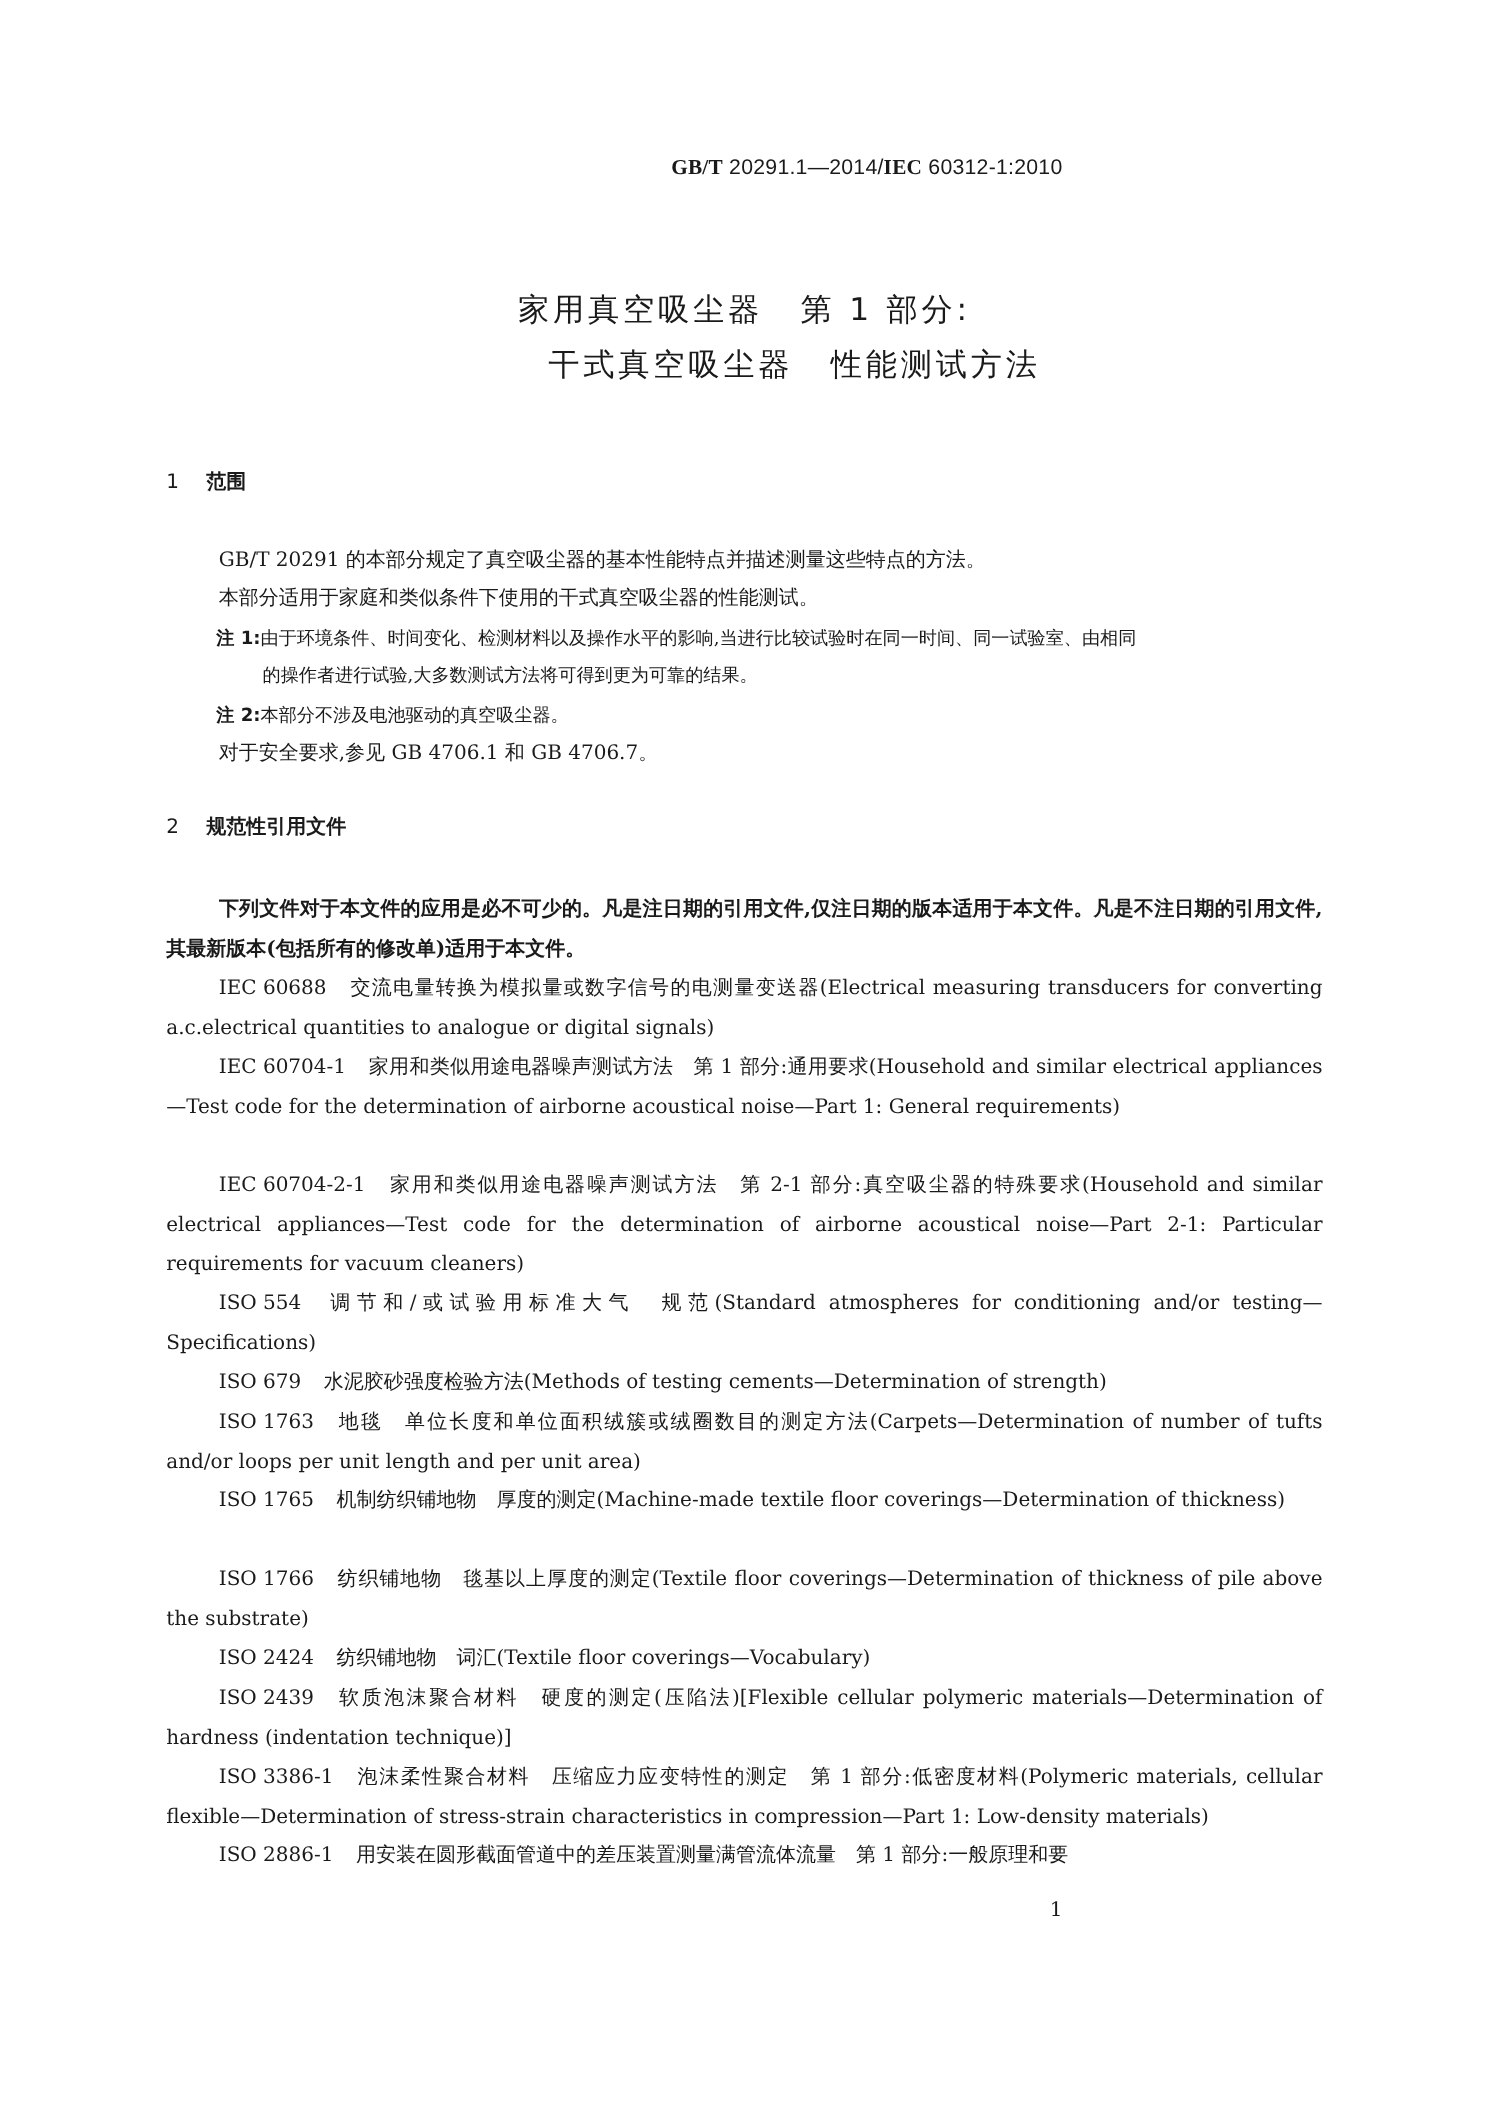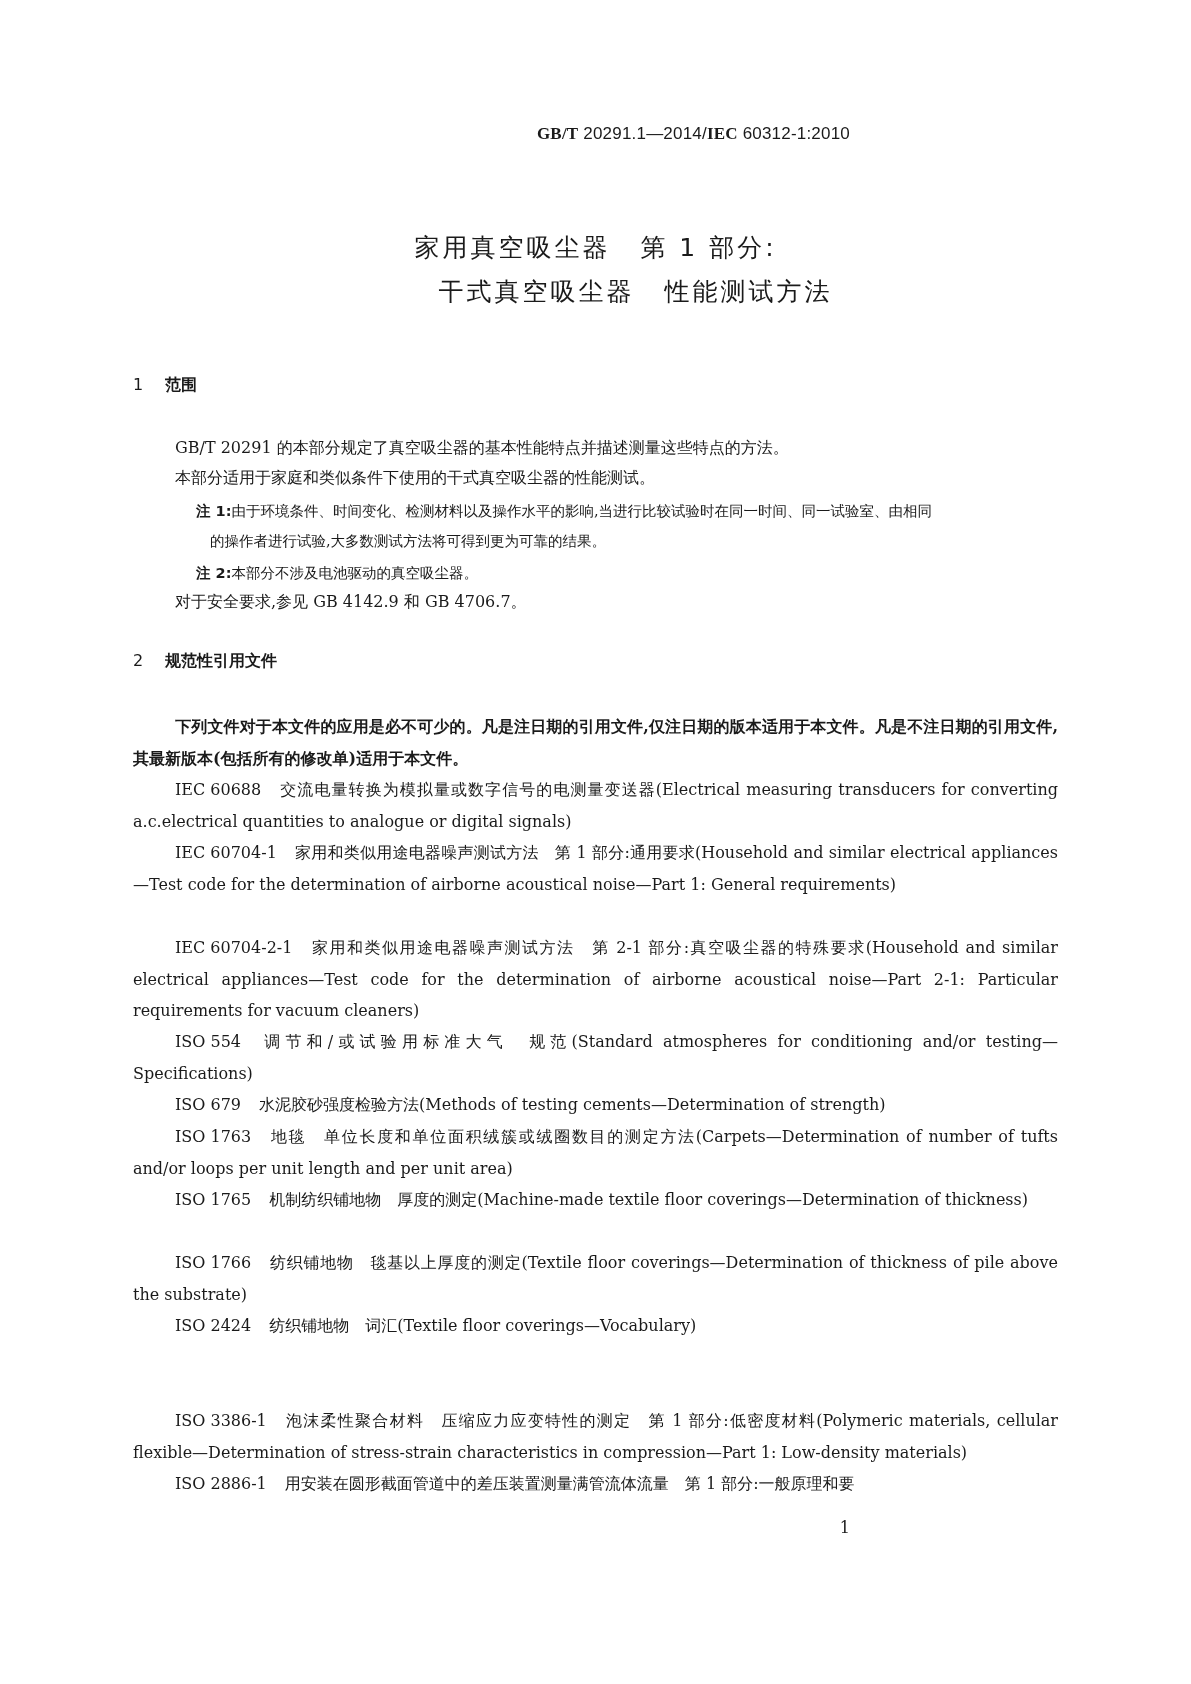--- a/index.html
+++ b/index.html
@@ -15,21 +15,21 @@
   .t2 { top: 275px; padding-left: 40px; }
   .title .gap { display: inline-block; width: 30px; }
   .h { position: absolute; left: 133px; font-family: "DejaVu Sans", sans-serif;
        font-size: 16px; font-weight: bold; }
   .h .num { display: inline-block; width: 32px; font-weight: normal; }
   .p { position: absolute; left: 133px; width: 925px; font-size: 16px; line-height: 31.5px;
        text-align: justify; text-align-last: left; }
   .p .ind { display: inline-block; width: 42px; }
   .note { position: absolute; left: 173px; width: 885px; font-size: 14.5px; line-height: 30px;
           text-align: justify; }
-  .note .lbl { font-family: "DejaVu Sans", sans-serif; font-weight: bold; margin-left: 23px; }
+  .note .lbl { font-family: "DejaVu Sans", sans-serif; font-weight: bold; }
   .note .cont { display: block; padding-left: 37px; }
   .ref .code { display: inline-block; margin-right: 18px; }
   .pagenum { position: absolute; right: 133px; top: 1518px; font-size: 16px; }
 </style>
 </head>
 <body>
 
 <div class="page">
 
   <div class="std-code">
@@ -56,21 +56,21 @@
 
   <div class="note" style="top:496px;">
     <span class="lbl">注 1:</span><span>由于环境条件、时间变化、检测材料以及操作水平的影响,当进行比较试验时在同一时间、同一试验室、由相同</span>
     <span class="cont">的操作者进行试验,大多数测试方法将可得到更为可靠的结果。</span>
   </div>
   <div class="note" style="top:558px;">
     <span class="lbl">注 2:</span><span>本部分不涉及电池驱动的真空吸尘器。</span>
   </div>
 
   <div class="p" style="top:586px;">
-    <span class="ind"></span><span>对于安全要求,参见 GB 4142.9 和 GB 4706.7。</span>
+    <span class="ind"></span><span>对于安全要求,参见 GB 4706.1 和 GB 4706.7。</span>
   </div>
 
   <div class="h" style="top:651px;">
     <span class="num">2</span><span>规范性引用文件</span>
   </div>
 
   <div class="p" style="top:711px;font-weight:bold;">
     <span class="ind"></span><span>下列文件对于本文件的应用是必不可少的。凡是注日期的引用文件,仅注日期的版本适用于本文件。凡是不注日期的引用文件,其最新版本(包括所有的修改单)适用于本文件。</span>
   </div>
 
@@ -94,20 +94,23 @@
   </div>
   <div class="p ref" style="top:1184px;">
     <span class="ind"></span><span class="code">ISO 1765</span><span>机制纺织铺地物　厚度的测定(Machine-made textile floor coverings—Determination of thickness)</span>
   </div>
   <div class="p ref" style="top:1247px;">
     <span class="ind"></span><span class="code">ISO 1766</span><span>纺织铺地物　毯基以上厚度的测定(Textile floor coverings—Determination of thickness of pile above the substrate)</span>
   </div>
   <div class="p ref" style="top:1310px;">
     <span class="ind"></span><span class="code">ISO 2424</span><span>纺织铺地物　词汇(Textile floor coverings—Vocabulary)</span>
   </div>
+  <div class="p ref" style="top:1342px;">
+    <span class="ind"></span><span class="code">ISO 2439</span><span>软质泡沫聚合材料　硬度的测定(压陷法)[Flexible cellular polymeric materials—Determination of hardness (indentation technique)]</span>
+  </div>
   <div class="p ref" style="top:1405px;">
     <span class="ind"></span><span class="code">ISO 3386-1</span><span>泡沫柔性聚合材料　压缩应力应变特性的测定　第 1 部分:低密度材料(Polymeric materials, cellular flexible—Determination of stress-strain characteristics in compression—Part 1: Low-density materials)</span>
   </div>
   <div class="p ref" style="top:1468px;">
     <span class="ind"></span><span class="code">ISO 2886-1</span><span>用安装在圆形截面管道中的差压装置测量满管流体流量　第 1 部分:一般原理和要</span>
   </div>
 
   <div class="pagenum">1</div>
 </div>
 

